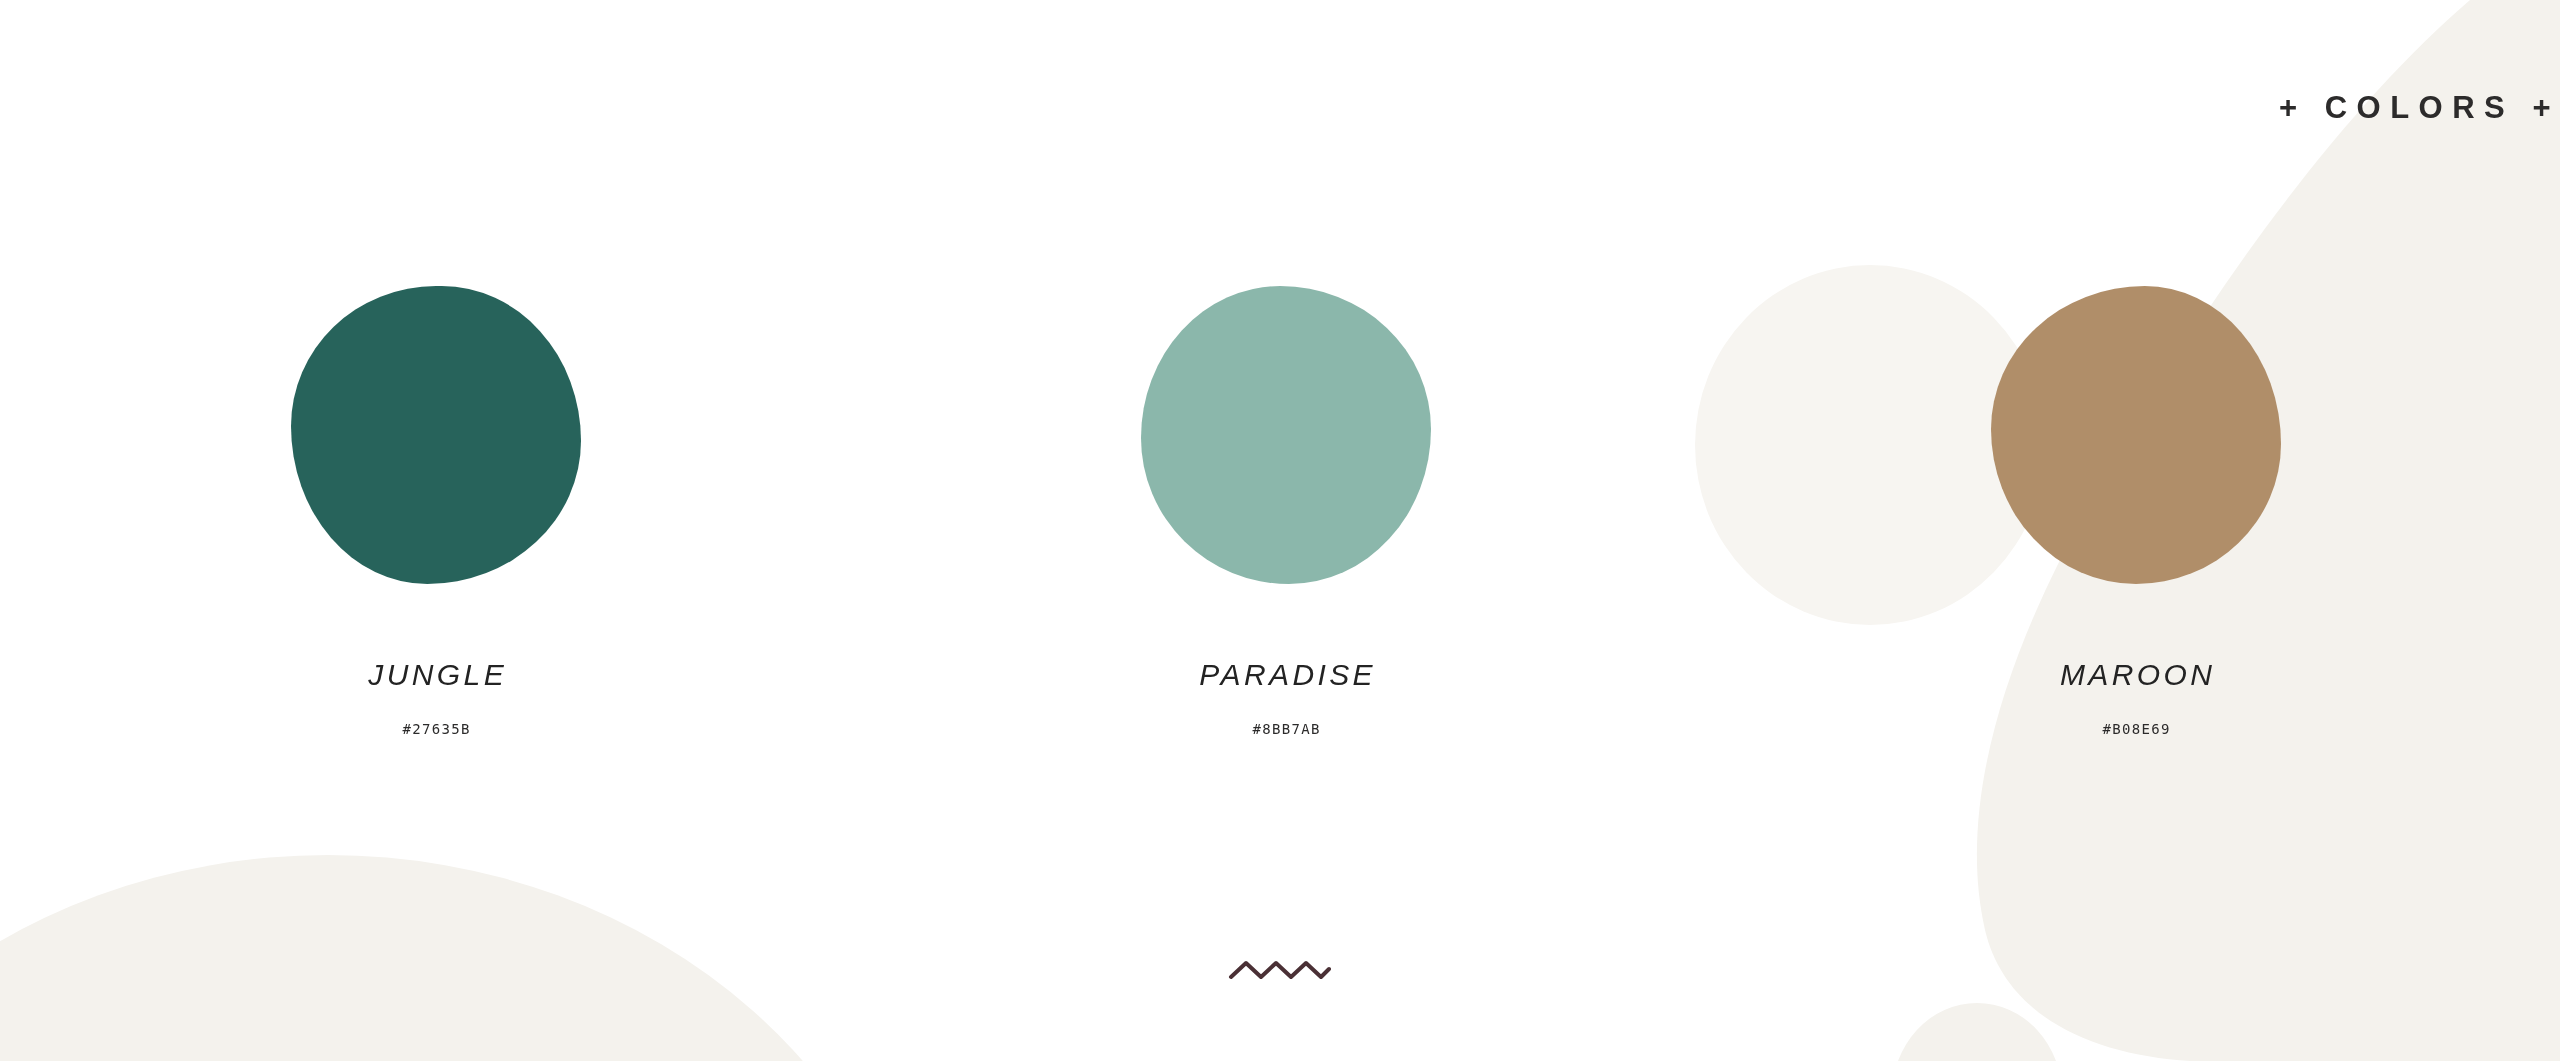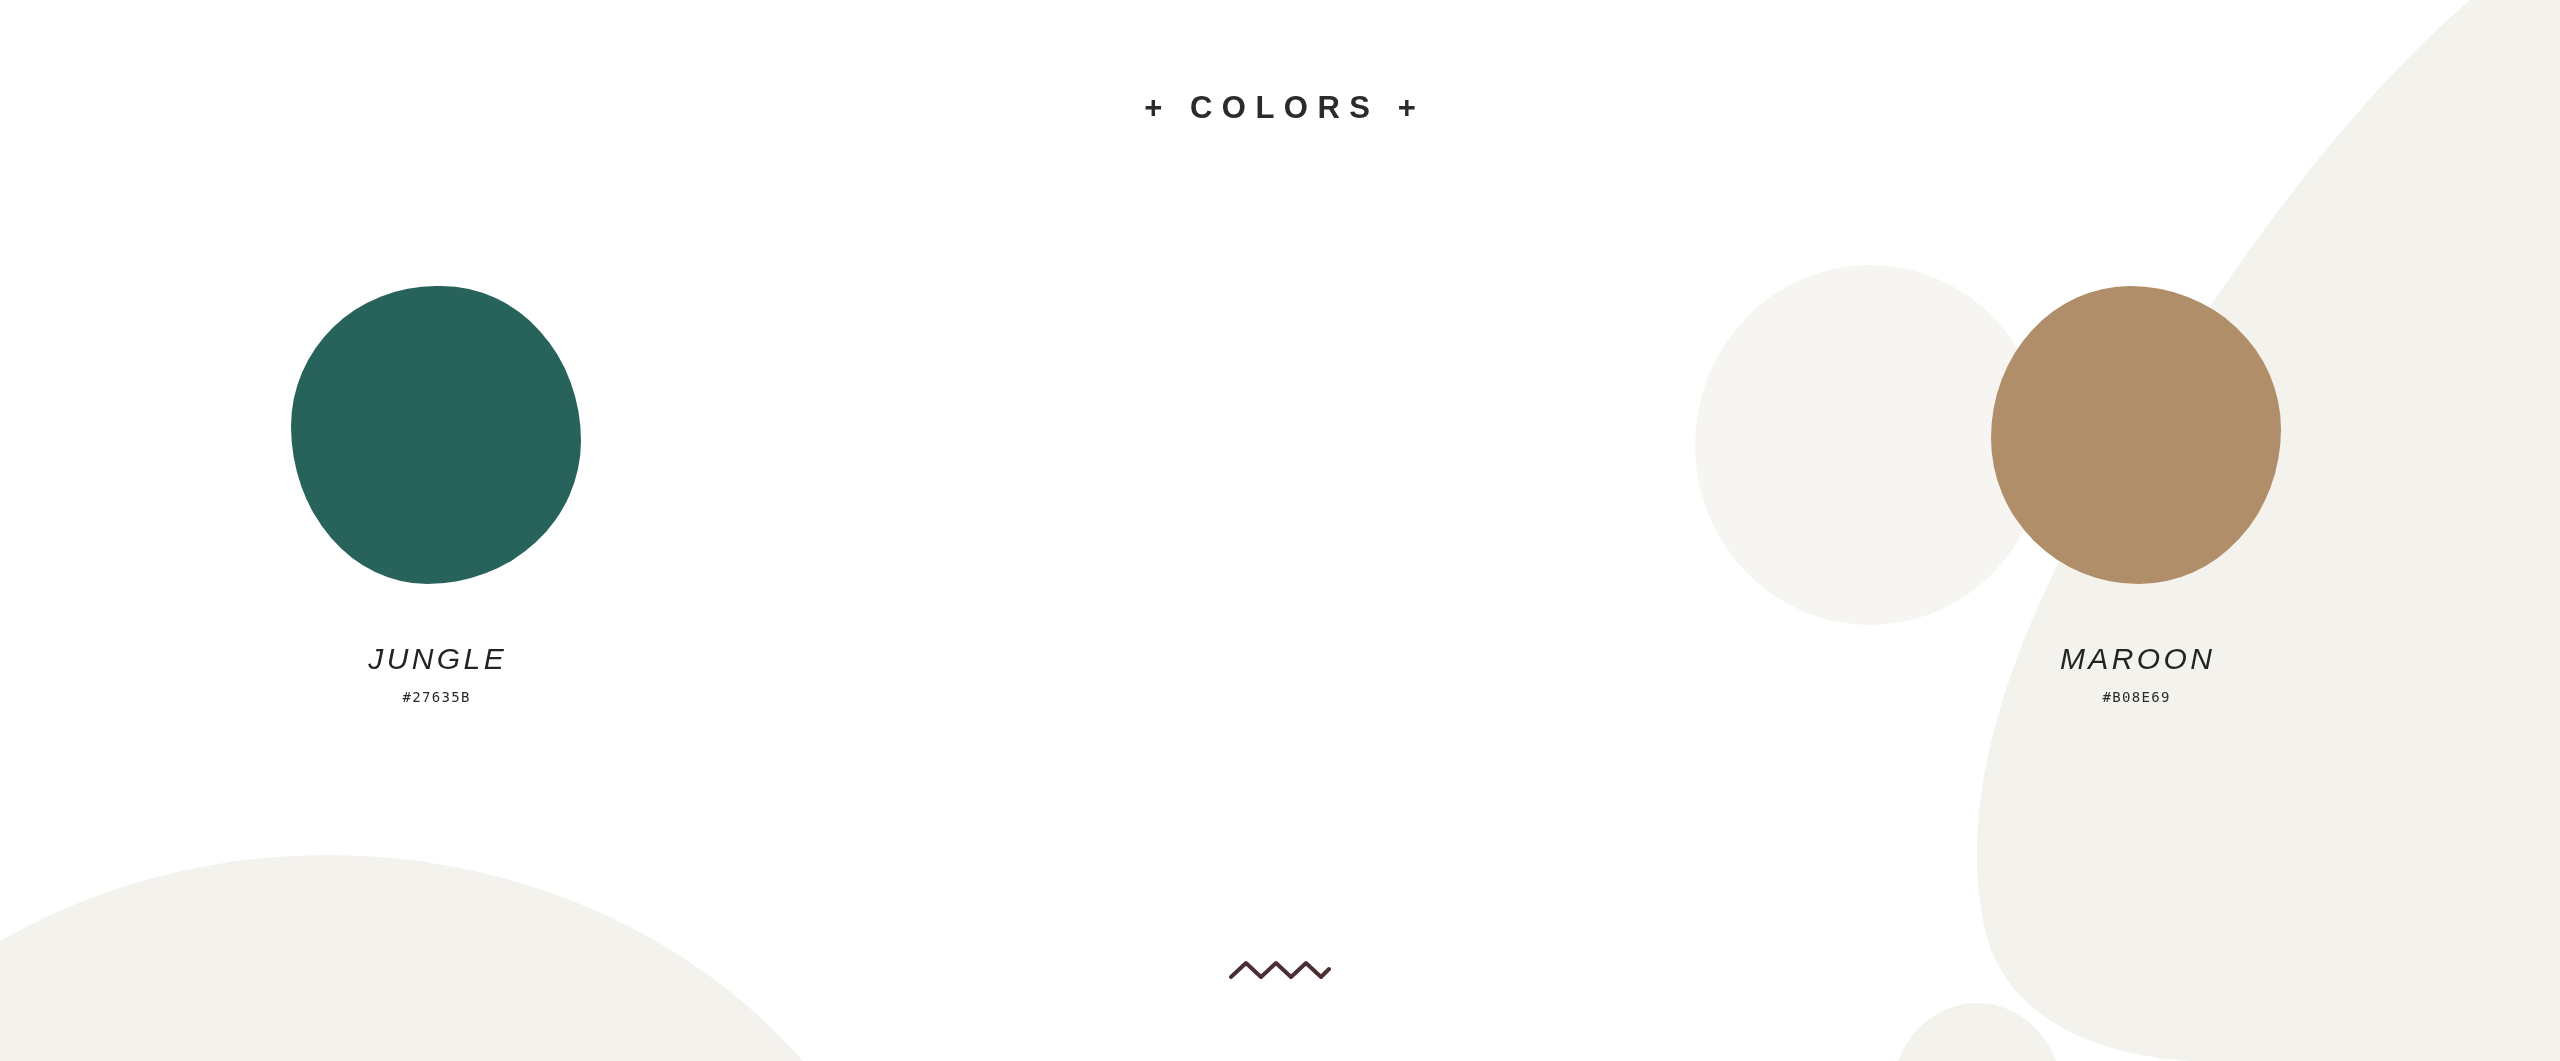--- a/index.html
+++ b/index.html
@@ -34,21 +34,21 @@
     z-index: 0;
     pointer-events: none;
   }
 
   
   #page-title {
     position: absolute;
     top: 90px;
     left: 0;
     width: 2560px;
-    text-align: center;
+    text-align: right;
     z-index: 5;
     font-size: 31px;
     font-weight: 700;
     letter-spacing: 9.5px;
     color: #2C2B2B;
     text-indent: 9.5px;
     font-family: "Liberation Sans", "DejaVu Sans", sans-serif;
   }
 
   
@@ -63,20 +63,21 @@
     flex-direction: row;
     align-items: flex-start;
     justify-content: space-between;
   }
 
   .swatch {
     width: 300px;
     display: flex;
     flex-direction: column;
     align-items: center;
+    gap: 16px;
   }
 
   .swatch-blob {
     width: 290px;
     height: 298px;
     
     border-radius: 49% 51% 52% 48% / 50% 47% 53% 50%;
     display: block;
   }
 
@@ -149,20 +150,25 @@
   <div id="page-title">+ COLORS +</div>
 
   <div id="swatch-row">
 
     <div class="swatch">
       <div class="swatch-blob" style="background:#27635B"></div>
       <div class="swatch-name">JUNGLE</div>
       <div class="swatch-hex">#27635B</div>
     </div>
 
+    <div class="swatch">
+      <div class="swatch-blob" style="background:#8BB7AB"></div>
+      <div class="swatch-name">PARADISE</div>
+      <div class="swatch-hex">#8BB7AB</div>
+    </div>
 
 
     <div class="swatch">
       <div class="swatch-blob" style="background:#B08E69"></div>
       <div class="swatch-name">MAROON</div>
       <div class="swatch-hex">#B08E69</div>
     </div>
 
 
 

